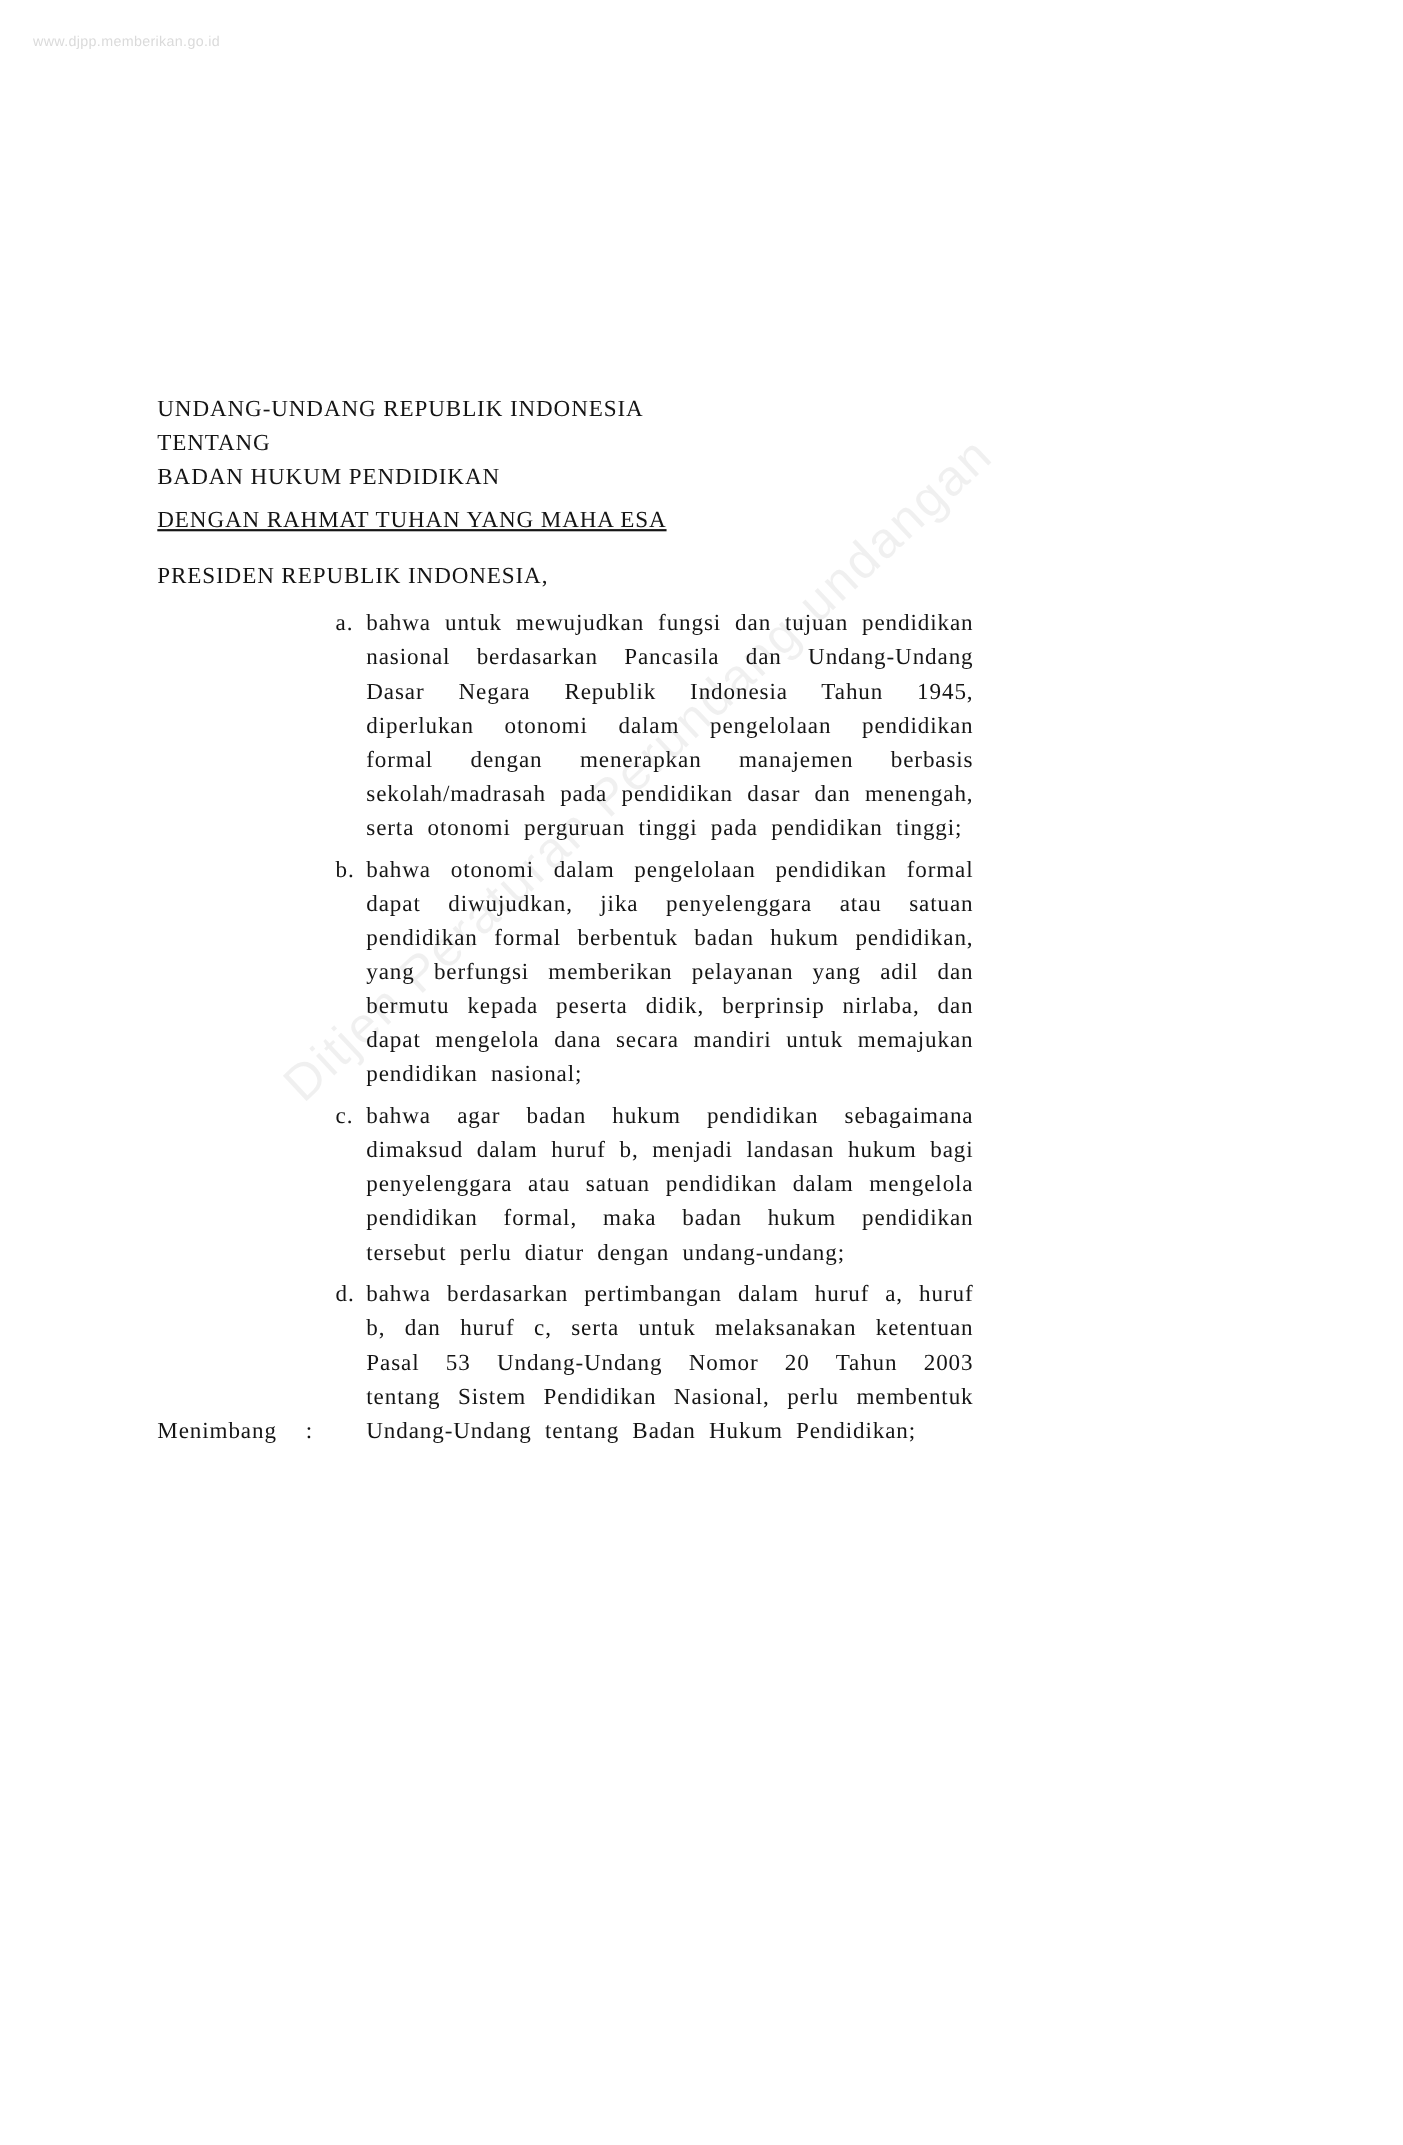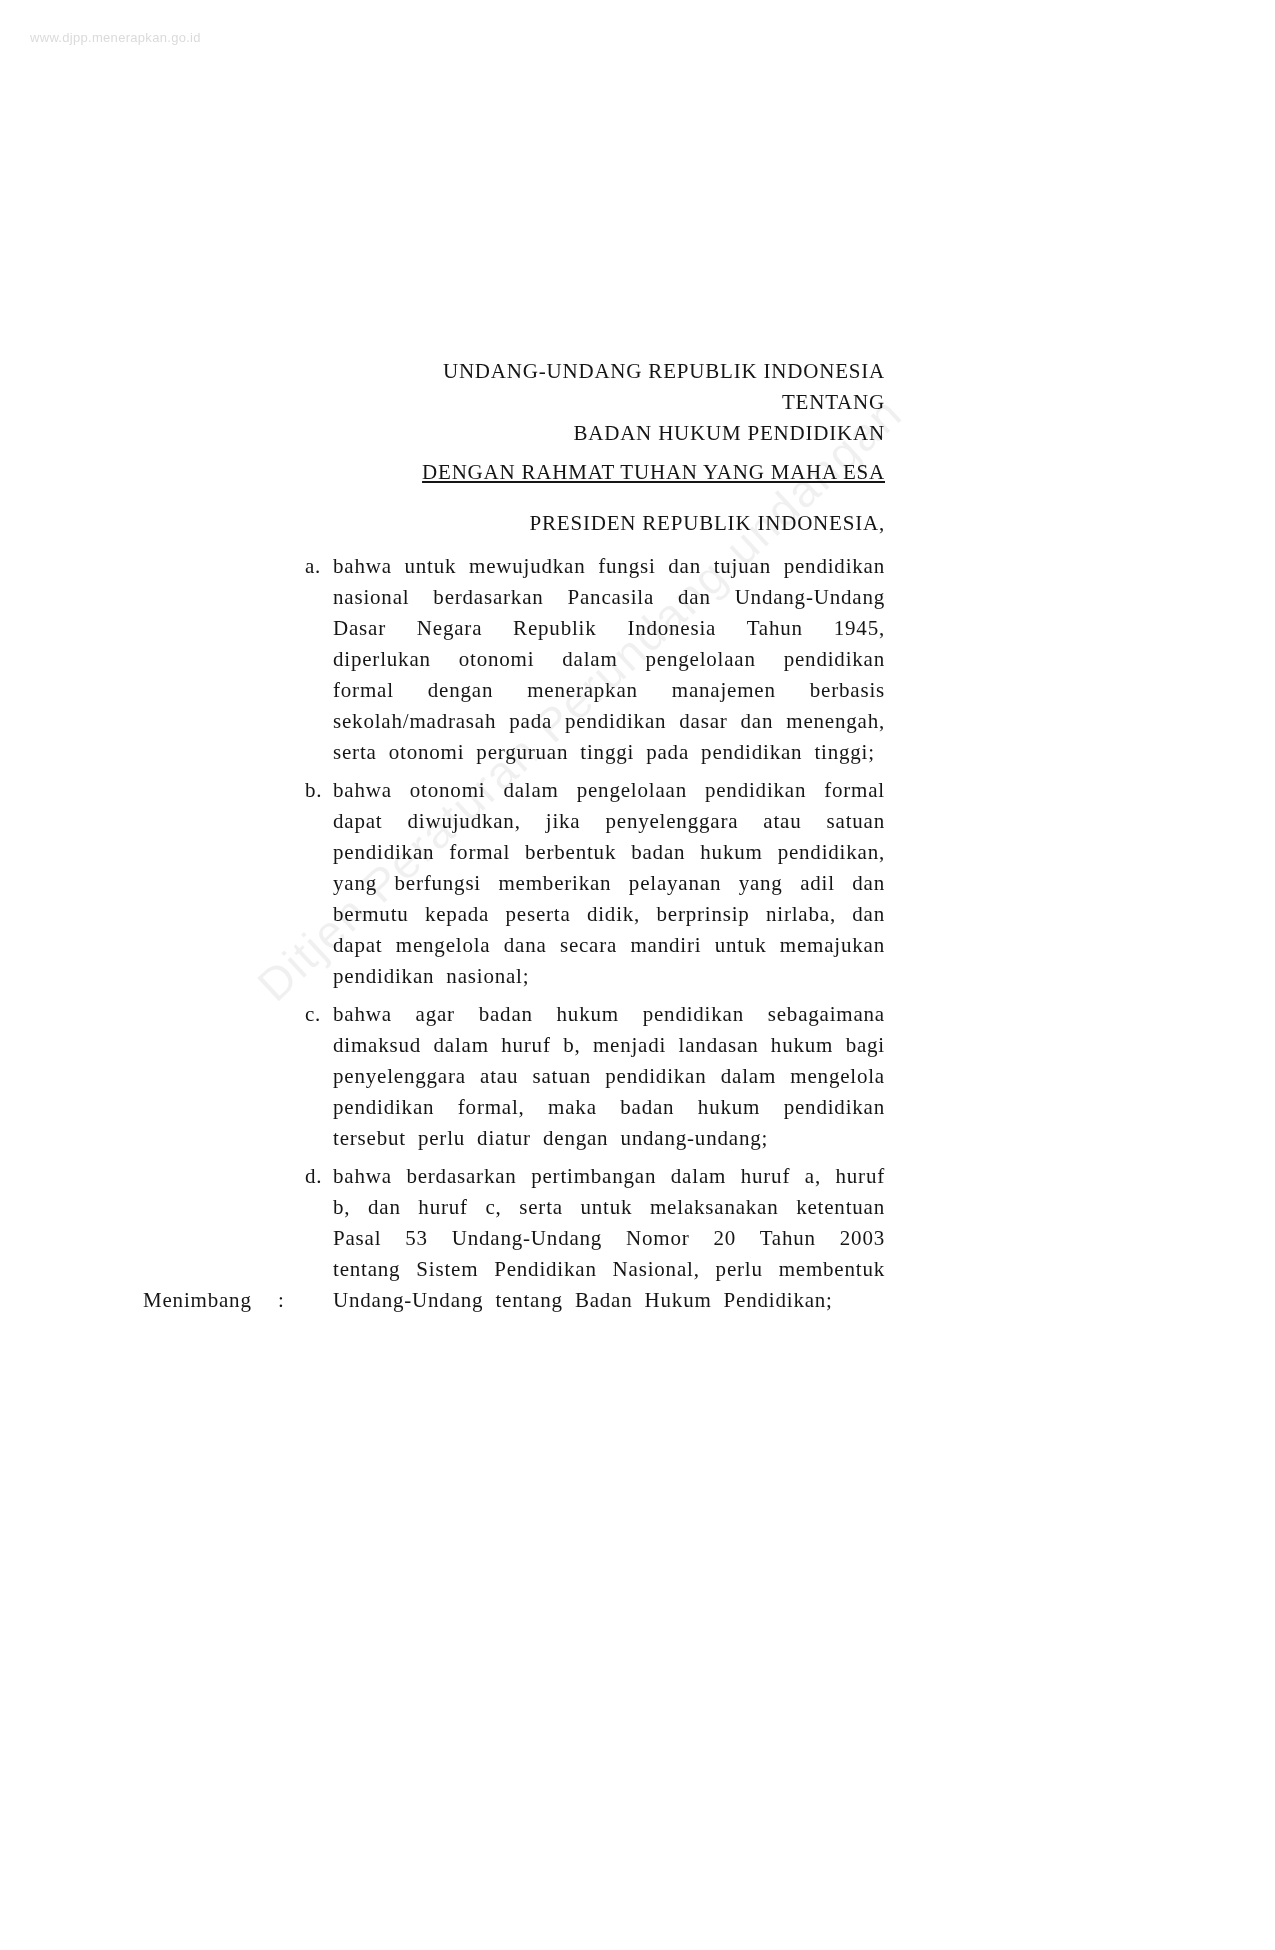--- a/index.html
+++ b/index.html
@@ -35,21 +35,21 @@
   }
   .content {
     position: absolute;
     left: 143px;
     top: 356px;
     width: 742px;
     font-size: 21px;
     line-height: 31px;
     letter-spacing: 0.8px;
   }
-  .title-block { text-align: right; }
+  .title-block { text-align: left; }
   .title-line { white-space: pre-wrap; }
   .gap-sm { margin-top: 8px; text-decoration: underline; }
   .gap-md { margin-top: 20px; }
   .menimbang-block { margin-top: 12px; }
   .m-row { display: flex; align-items: flex-end; }
   .m-label { width: 135px; flex-shrink: 0; }
   .m-colon { width: 27px; flex-shrink: 0; }
   .m-items { flex: 1; min-width: 0; }
   .m-item { display: flex; align-items: flex-start; }
   .m-item + .m-item { margin-top: 7px; }
@@ -68,21 +68,21 @@
     text-align: right;
     font-size: 21px;
     letter-spacing: 0.8px;
   }
 </style>
 </head>
 <body>
 
 <div class="page">
 
-  <div class="wm-url">www.djpp.menerapkan.go.id</div>
+  <div class="wm-url">www.djpp.memberikan.go.id</div>
 
   <div class="wm-diag">Ditjen Peraturan Perundang-undangan</div>
 
   <div class="content">
 
     <div class="title-block">
       <div class="title-line">UNDANG-UNDANG REPUBLIK INDONESIA</div>
       <div class="title-line">TENTANG</div>
       <div class="title-line">BADAN HUKUM PENDIDIKAN</div>
       <div class="title-line gap-sm">DENGAN RAHMAT TUHAN YANG MAHA ESA</div>

